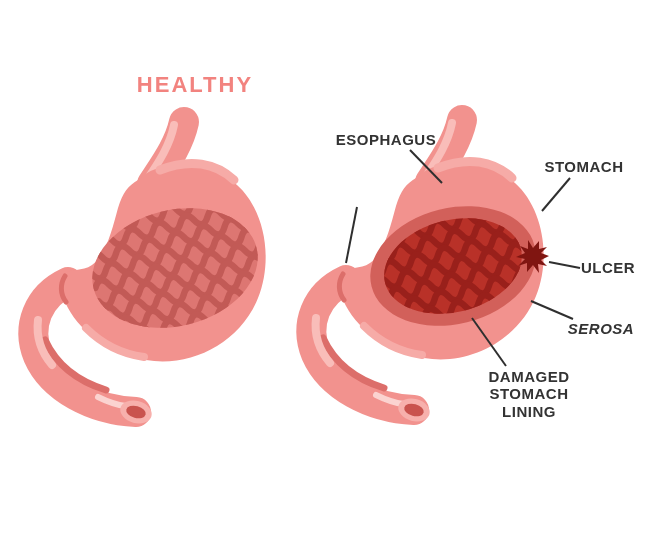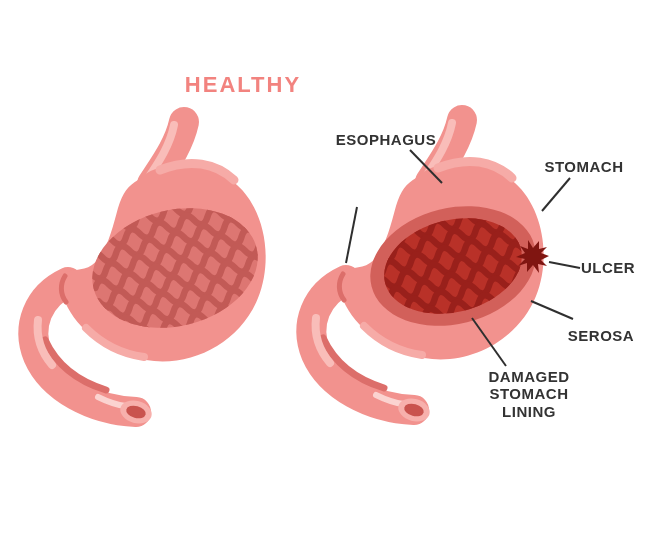--- a/index.html
+++ b/index.html
@@ -13,21 +13,20 @@
   }
   .diagram-svg { position: absolute; left: 0; top: 0; }
   .title {
     position: absolute;
     transform: translate(-50%, -50%);
     font-weight: bold;
     font-size: 22px;
     letter-spacing: 2px;
     color: #F2837F;
     white-space: nowrap;
-    margin-left: 48px;
   }
   .callout {
     position: absolute;
     transform: translate(-50%, -50%);
     font-weight: bold;
     font-size: 15px;
     letter-spacing: 0.5px;
     color: #333333;
     white-space: pre-line;
     text-align: center;
@@ -115,18 +114,18 @@
       <line x1="573" y1="319" x2="531" y2="301"></line>
       <line x1="506" y1="366" x2="472" y2="318"></line>
     </g>
   </svg>
 
   <div class="title" style="left:195px; top:85px;">HEALTHY</div>
 
   <div class="callout" style="left:386px; top:140px;">ESOPHAGUS</div>
   <div class="callout" style="left:584px; top:167px;">STOMACH</div>
   <div class="callout" style="left:608px; top:268px;">ULCER</div>
-  <div class="callout" style="left:601px; top:336px;">SEROSA</div>
+  <div class="callout" style="left:601px; top:329px;font-style:italic;">SEROSA</div>
   <div class="callout" style="left:529px; top:394px;">DAMAGED
 STOMACH
 LINING</div>
 
 </div>
 
 </body></html>

